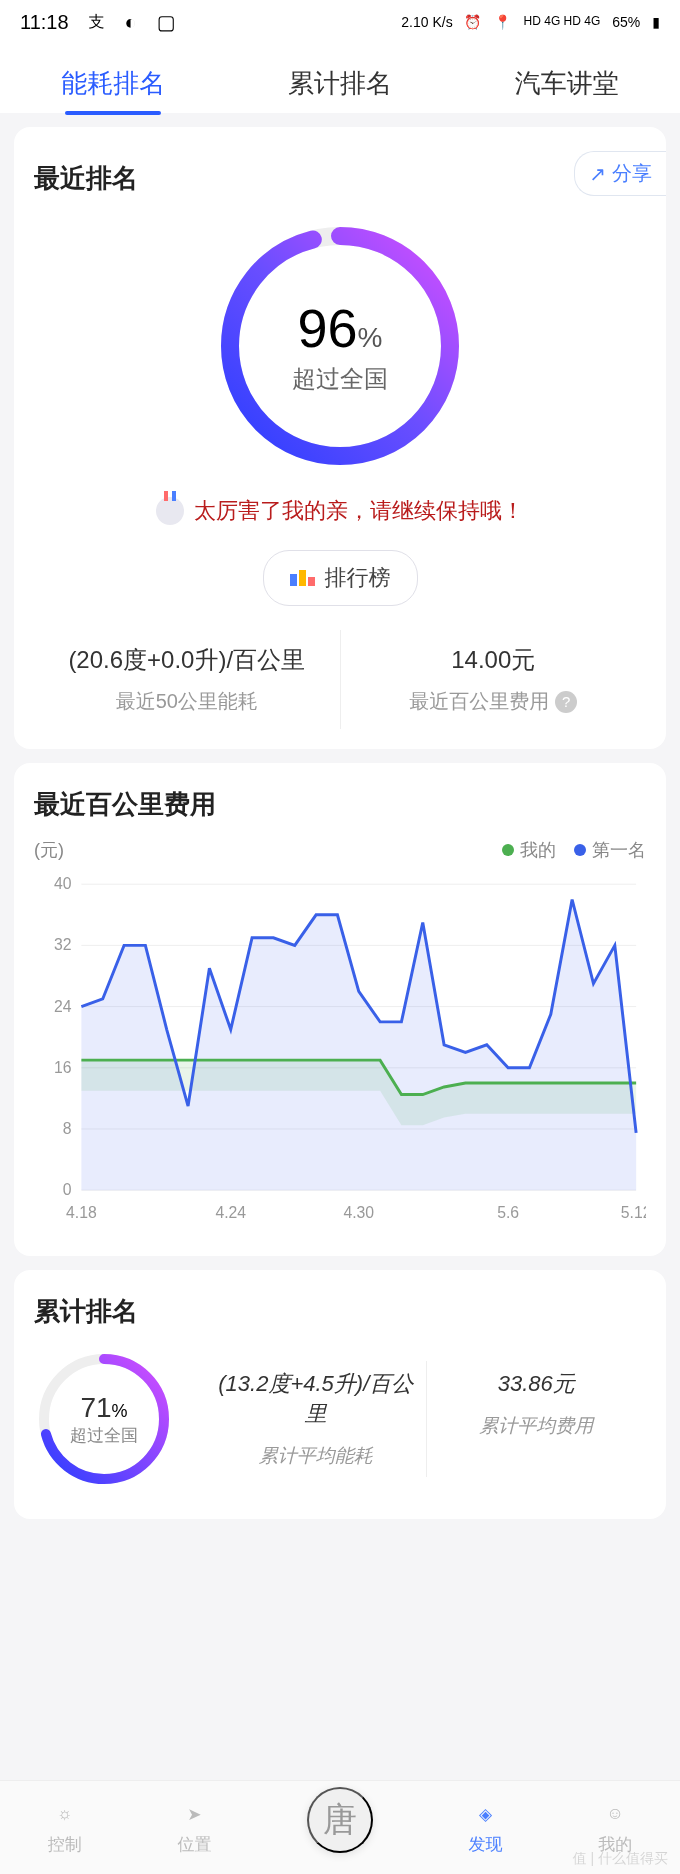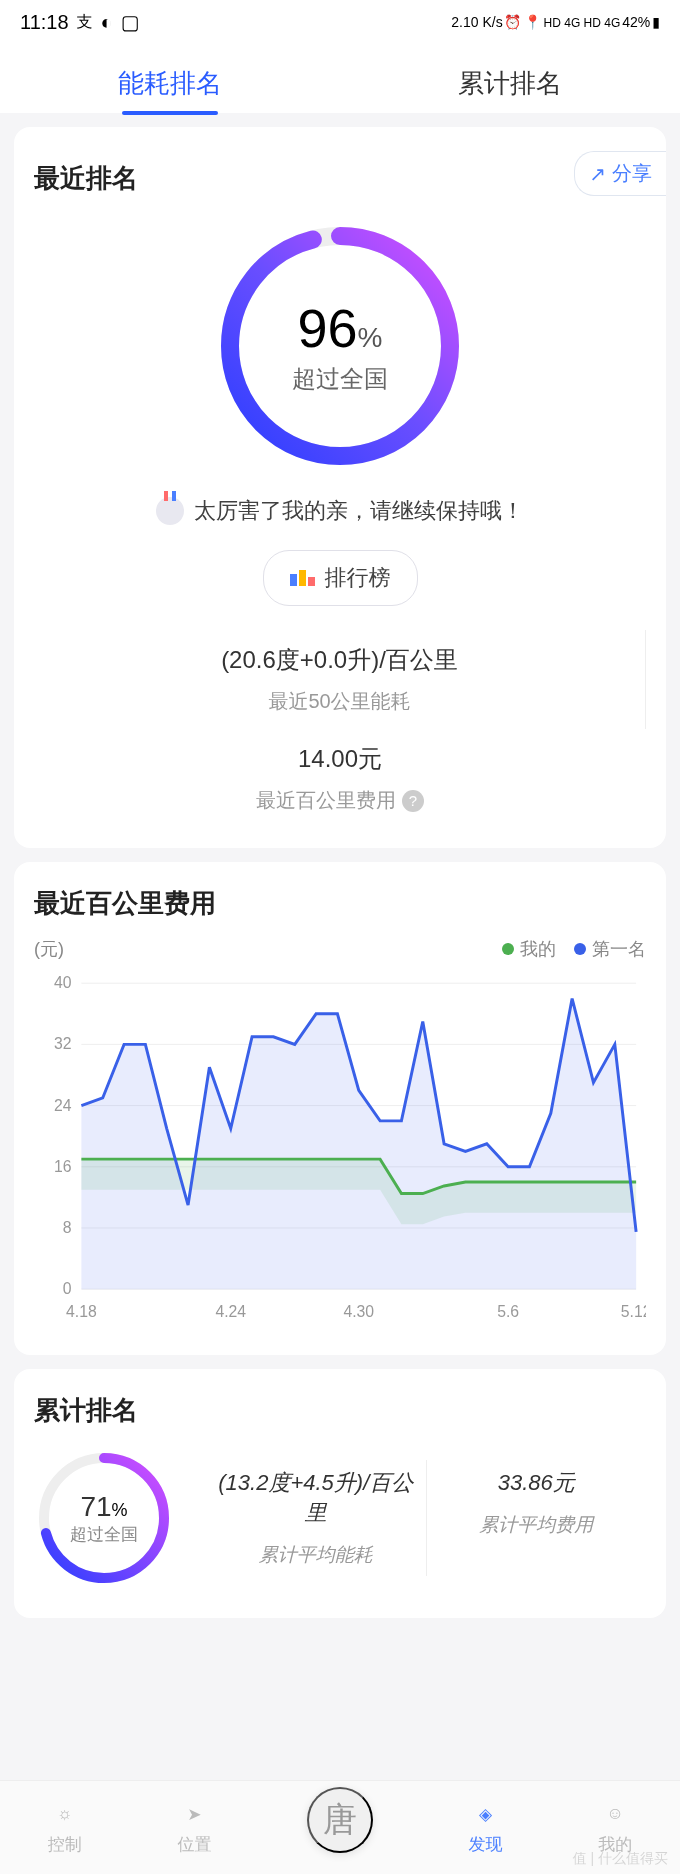--- a/index.html
+++ b/index.html
@@ -1,46 +1,46 @@
 <!DOCTYPE html>
 <html><head>
 <meta charset="utf-8">
 <style>
 *{margin:0;padding:0;box-sizing:border-box;font-family:-apple-system,BlinkMacSystemFont,"Segoe UI",sans-serif;}
 body{width:680px;height:1874px;background:#f5f5f7;overflow:hidden;position:relative;}
 .status-bar{height:44px;display:flex;justify-content:space-between;align-items:center;padding:0 20px;font-size:20px;background:#fff;}
-.status-left{display:flex;align-items:center;gap:8px;}
-.status-right{display:flex;align-items:flex-end;gap:2px;font-size:14px;}
+.status-left{display:flex;align-items:center;gap:20px;}
+.status-right{display:flex;align-items:flex-start;gap:12px;font-size:14px;}
 .tabs{display:flex;justify-content:space-around;background:#fff;padding:10px 0 0;}
 .tab{padding:12px 8px;font-size:26px;color:#333;position:relative;border:none;background:none;}
 .tab.active{color:#2a5cff;}
 .tab.active::after{content:"";position:absolute;bottom:-2px;left:10%;right:10%;height:4px;background:#2a5cff;border-radius:2px;}
 .card{background:#fff;margin:14px;border-radius:16px;padding:24px 20px 20px;}
 .card-header{display:flex;justify-content:space-between;align-items:flex-end;}
 .card-title{font-size:26px;font-weight:600;color:#222;}
 .share-btn{display:flex;align-items:center;gap:6px;color:#4a7fff;font-size:20px;padding:8px 14px;border:1px solid #e0e6f0;border-radius:20px 0 0 20px;border-right:none;margin-right:-20px;background:#fff;}
 .ring-wrap{display:flex;justify-content:center;margin:20px 0 10px;}
 .ring{position:relative;width:260px;height:260px;}
 .ring svg{transform:rotate(-90deg);}
 .ring-center{position:absolute;top:50%;left:50%;transform:translate(-50%,-50%);text-align:center;}
 .ring-num{font-size:54px;color:#000000;}
 .ring-pct{font-size:28px;color:#555;}
 .ring-sub{font-size:24px;color:#666;margin-top:4px;}
-.praise{text-align:center;font-size:22px;color:#404040;margin:20px 0;display:flex;justify-content:center;align-items:center;gap:10px;}
+.praise{text-align:center;font-size:22px;color:#b91c1c;margin:20px 0;display:flex;justify-content:center;align-items:center;gap:10px;}
 .medal{width:28px;height:28px;border-radius:50%;background:#e8e8f0;display:inline-block;position:relative;}
 .medal::before{content:"";position:absolute;top:-6px;left:8px;width:4px;height:10px;background:#ff6b6b;}
 .medal::after{content:"";position:absolute;top:-6px;right:8px;width:4px;height:10px;background:#4a7fff;}
 .rank-btn{display:flex;justify-content:center;margin:24px 0;}
 .rank-btn-inner{display:flex;align-items:center;gap:10px;padding:12px 26px;border:1px solid #e0e0e8;border-radius:26px;background:#fff;font-size:22px;color:#444;}
 .podium{display:flex;align-items:flex-end;gap:2px;}
 .podium span{width:7px;}
 .p1{height:16px;background:#ffb800;}
 .p2{height:12px;background:#4a7fff;}
 .p3{height:9px;background:#ff6b6b;}
-.stats-row{display:flex;border-top:0;margin-top:10px;flex-direction:column;}
+.stats-row{display:flex;border-top:0;margin-top:10px;}
 .stat{flex:1;text-align:center;padding:14px 8px;}
 .stat:first-child{border-right:1px solid #eee;}
 .stat-val{font-size:24px;color:#333;margin-bottom:12px;}
 .stat-lbl{font-size:20px;color:#999;display:flex;justify-content:center;align-items:center;gap:6px;}
 .help-icon{width:22px;height:22px;border-radius:50%;background:#ccc;color:#fff;font-size:15px;display:inline-flex;align-items:center;justify-content:center;}
 .chart-sub{display:flex;justify-content:space-between;align-items:center;font-size:18px;color:#888;margin:16px 0 10px;}
 .legend{display:flex;gap:18px;font-size:18px;}
 .legend-item{display:flex;align-items:center;gap:6px;}
 .dot{width:12px;height:12px;border-radius:50%;}
 .dot-g{background:#4caf50;}
@@ -73,28 +73,29 @@
     <span>11:18</span>
     <span style="font-size:16px;">支</span>
     <span>◐</span>
     <span>▢</span>
   </div>
   <div class="status-right">
     <span>2.10 K/s</span>
     <span>⏰</span>
     <span>📍</span>
     <span style="font-size:12px;">HD 4G HD 4G</span>
-    <span>42%</span>
+    <span>65%</span>
     <span>▮</span>
   </div>
 </div>
 
 <div class="tabs">
   <button class="tab active">能耗排名</button>
   <button class="tab">累计排名</button>
+  <button class="tab">汽车讲堂</button>
 </div>
 
 <div class="card">
   <div class="card-header">
     <div class="card-title">最近排名</div>
     <button class="share-btn">
       <span>↗</span>
       <span>分享</span>
     </button>
   </div>

